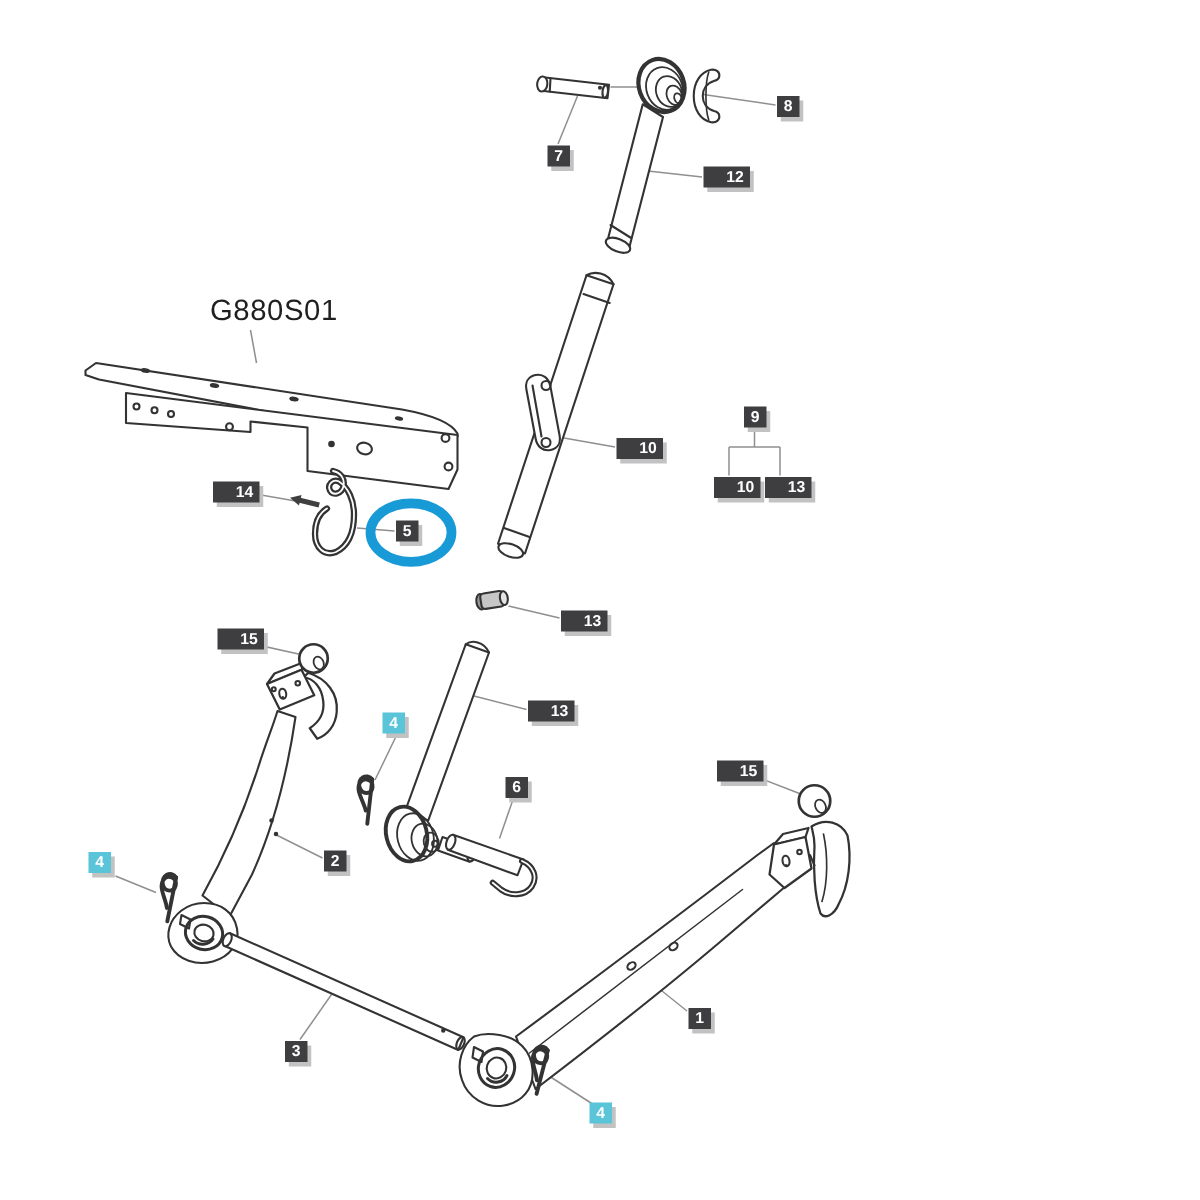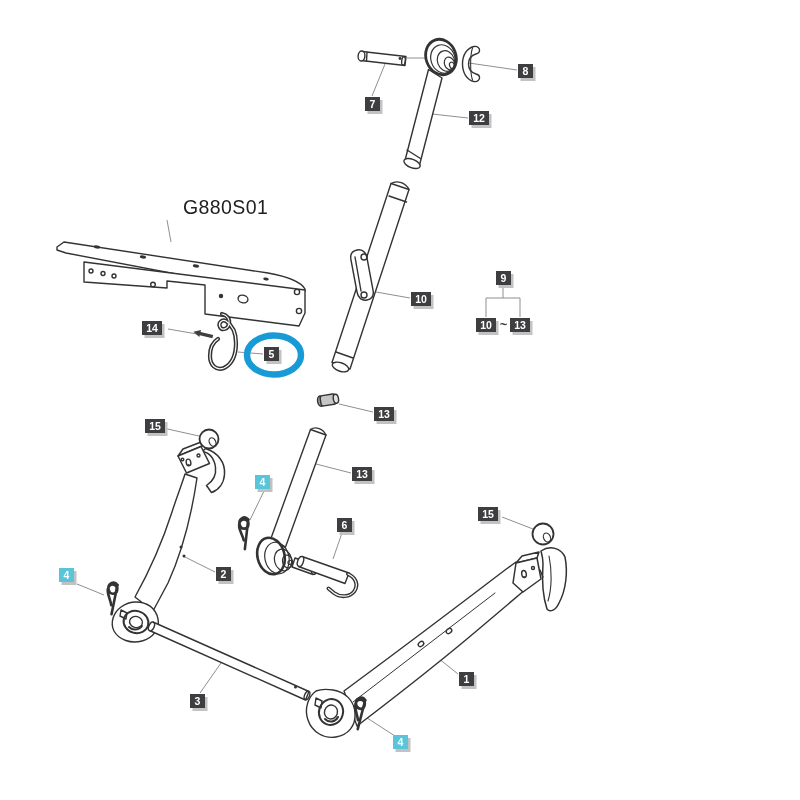--- a/index.html
+++ b/index.html
@@ -4,25 +4,25 @@
 <style>
   html,body{margin:0;padding:0;background:#fff;}
   #stage{position:relative;width:800px;height:800px;background:#ffffff;overflow:hidden;
          font-family:"Liberation Sans",sans-serif;}
   #art{position:absolute;left:0;top:0;}
   .label{position:absolute;background:#3e3e40;color:#fff;
          font:bold 10.5px "Liberation Sans",sans-serif;
          height:14px;line-height:14px;text-align:center;
          box-shadow:2.5px 3px 0 #c2c2c2;}
   .label.d1{width:15px;}
-  .label.d2{width:20px;}
+  .label.d2{width:20px;padding-left:11px;}
   .label.cyan{background:#5ac4d9;}
   #part-code{position:absolute;left:140px;top:196px;
              font:400 19.5px "Liberation Sans",sans-serif;color:#1f1f1f;
-             letter-spacing:0.4px;margin-left:43px;}
+             letter-spacing:0.4px;}
   #tilde-sep{position:absolute;left:497px;top:317px;width:13px;text-align:center;
              font:bold 13px "Liberation Sans",sans-serif;color:#3e3e40;}
 </style>
 </head>
 <body>
 
 <div id="stage">
 
 <svg id="art" width="800" height="800" viewBox="0 0 800 800">
 

